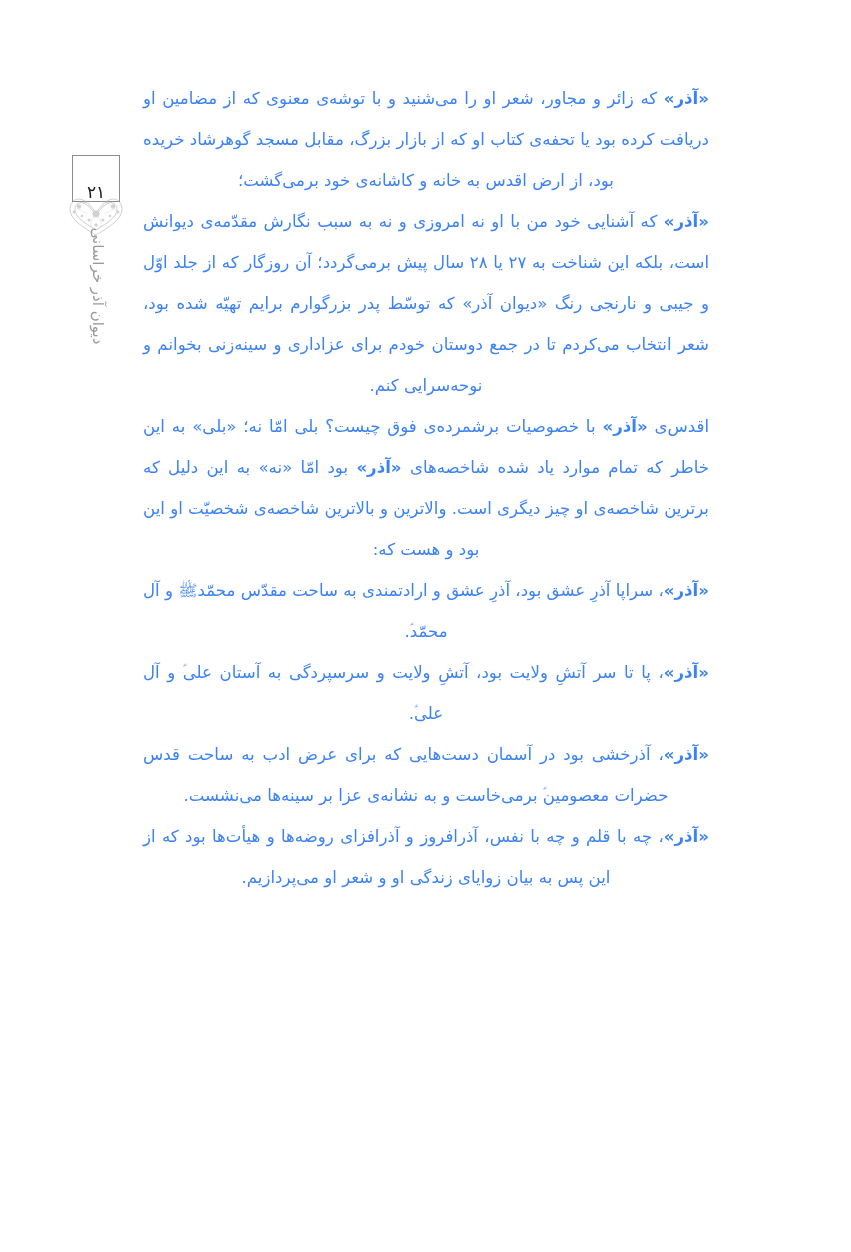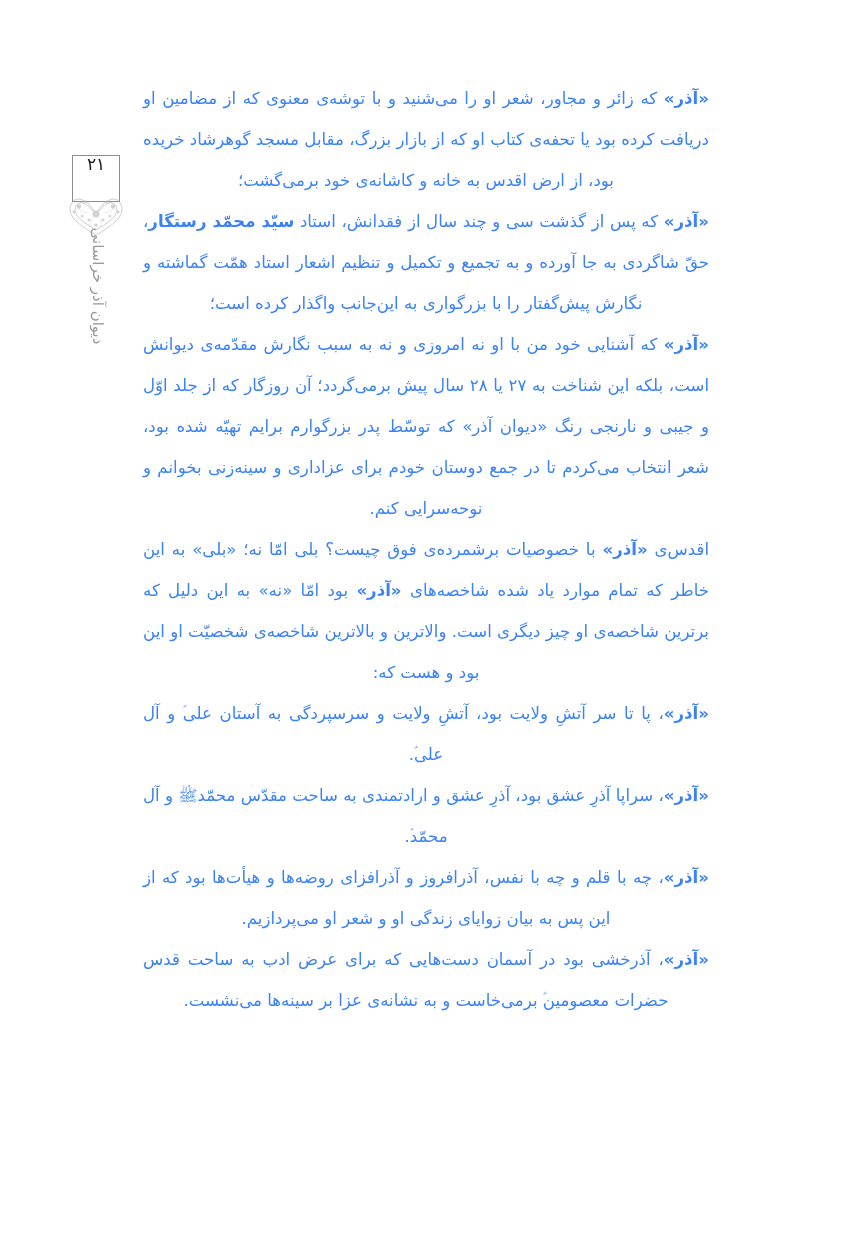--- a/index.html
+++ b/index.html
@@ -28,21 +28,21 @@
   .folio-box {
     position: absolute;
     left: 10px;
     top: 0;
     width: 48px;
     height: 47px;
     border: 1px solid #8d8d8d;
     background: #ffffff;
     box-sizing: border-box;
     display: flex;
-    align-items: flex-start;
+    align-items: flex-end;
     justify-content: center;
   }
   .folio-number {
     font-family: "DejaVu Sans", sans-serif;
     font-size: 17px;
     color: #1a1a1a;
     line-height: 1;
     direction: rtl;
   }
   .ornament {
@@ -147,43 +147,40 @@
 
     <div class="side-title">دیوان آذر خراسانی</div>
   </div>
 
   <div class="text-column">
 
     <p class="para">
       <b class="em">«آذر»</b><span> که زائر و مجاور، شعر او را می‌شنید و با توشه‌ی معنوی که از مضامین او دریافت کرده بود یا تحفه‌ی کتاب او که از بازار بزرگ، مقابل مسجد گوهرشاد خریده بود، از ارض اقدس به خانه و کاشانه‌ی خود برمی‌گشت؛</span>
     </p>
 
-    <p class="para">
-      <b class="em">«آذر»</b><span> که پس از گذشت سی و چند سال از فقدانش، استاد </span><b class="em">سیّد محمّد رستگار</b><span>، حقّ شاگردی به جا آورده و به تجمیع و تکمیل و تنظیم اشعار استاد همّت گماشته و نگارش پیش‌گفتار را با بزرگواری به این‌جانب واگذار کرده است؛</span>
-    </p>
 
     <p class="para">
       <b class="em">«آذر»</b><span> که آشنایی خود من با او نه امروزی و نه به سبب نگارش مقدّمه‌ی دیوانش است، بلکه این شناخت به ۲۷ یا ۲۸ سال پیش برمی‌گردد؛ آن روزگار که از جلد اوّل و جیبی و نارنجی رنگ «دیوان آذر» که توسّط پدر بزرگوارم برایم تهیّه شده بود، شعر انتخاب می‌کردم تا در جمع دوستان خودم برای عزاداری و سینه‌زنی بخوانم و نوحه‌سرایی کنم.</span>
     </p>
 
     <p class="para">
       <span>اقدس‌ی </span><b class="em">«آذر»</b><span> با خصوصیات برشمرده‌ی فوق چیست؟ بلی امّا نه؛ «بلی» به این خاطر که تمام موارد یاد شده شاخصه‌های </span><b class="em">«آذر»</b><span> بود امّا «نه» به این دلیل که برترین شاخصه‌ی او چیز دیگری است. والاترین و بالاترین شاخصه‌ی شخصیّت او این بود و هست که:</span>
     </p>
 
     <p class="para">
+      <b class="em">«آذر»</b><span>، سراپا آذرِ عشق بود، آذرِ عشق و ارادتمندی به ساحت مقدّس محمّد</span><span class="hon">ﷺ</span><span> و آل محمّد</span><span class="hon">ؑ</span><span>.</span>
+    </p>
+
+    <p class="para">
       <b class="em">«آذر»</b><span>، پا تا سر آتشِ ولایت بود، آتشِ ولایت و سرسپردگی به آستان علی</span><span class="hon">ؑ</span><span> و آل علی</span><span class="hon">ؑ</span><span>.</span>
     </p>
 
     <p class="para">
-      <b class="em">«آذر»</b><span>، سراپا آذرِ عشق بود، آذرِ عشق و ارادتمندی به ساحت مقدّس محمّد</span><span class="hon">ﷺ</span><span> و آل محمّد</span><span class="hon">ؑ</span><span>.</span>
+      <b class="em">«آذر»</b><span>، آذرخشی بود در آسمان دست‌هایی که برای عرض ادب به ساحت قدس حضرات معصومین</span><span class="hon">ؑ</span><span> برمی‌خاست و به نشانه‌ی عزا بر سینه‌ها می‌نشست.</span>
     </p>
 
     <p class="para">
       <b class="em">«آذر»</b><span>، چه با قلم و چه با نفس، آذرافروز و آذرافزای روضه‌ها و هیأت‌ها بود که از این پس به بیان زوایای زندگی او و شعر او می‌پردازیم.</span>
-    </p>
-
-    <p class="para">
-      <b class="em">«آذر»</b><span>، آذرخشی بود در آسمان دست‌هایی که برای عرض ادب به ساحت قدس حضرات معصومین</span><span class="hon">ؑ</span><span> برمی‌خاست و به نشانه‌ی عزا بر سینه‌ها می‌نشست.</span>
     </p>
 
   </div>
 
 </div>
 
 </body></html>

